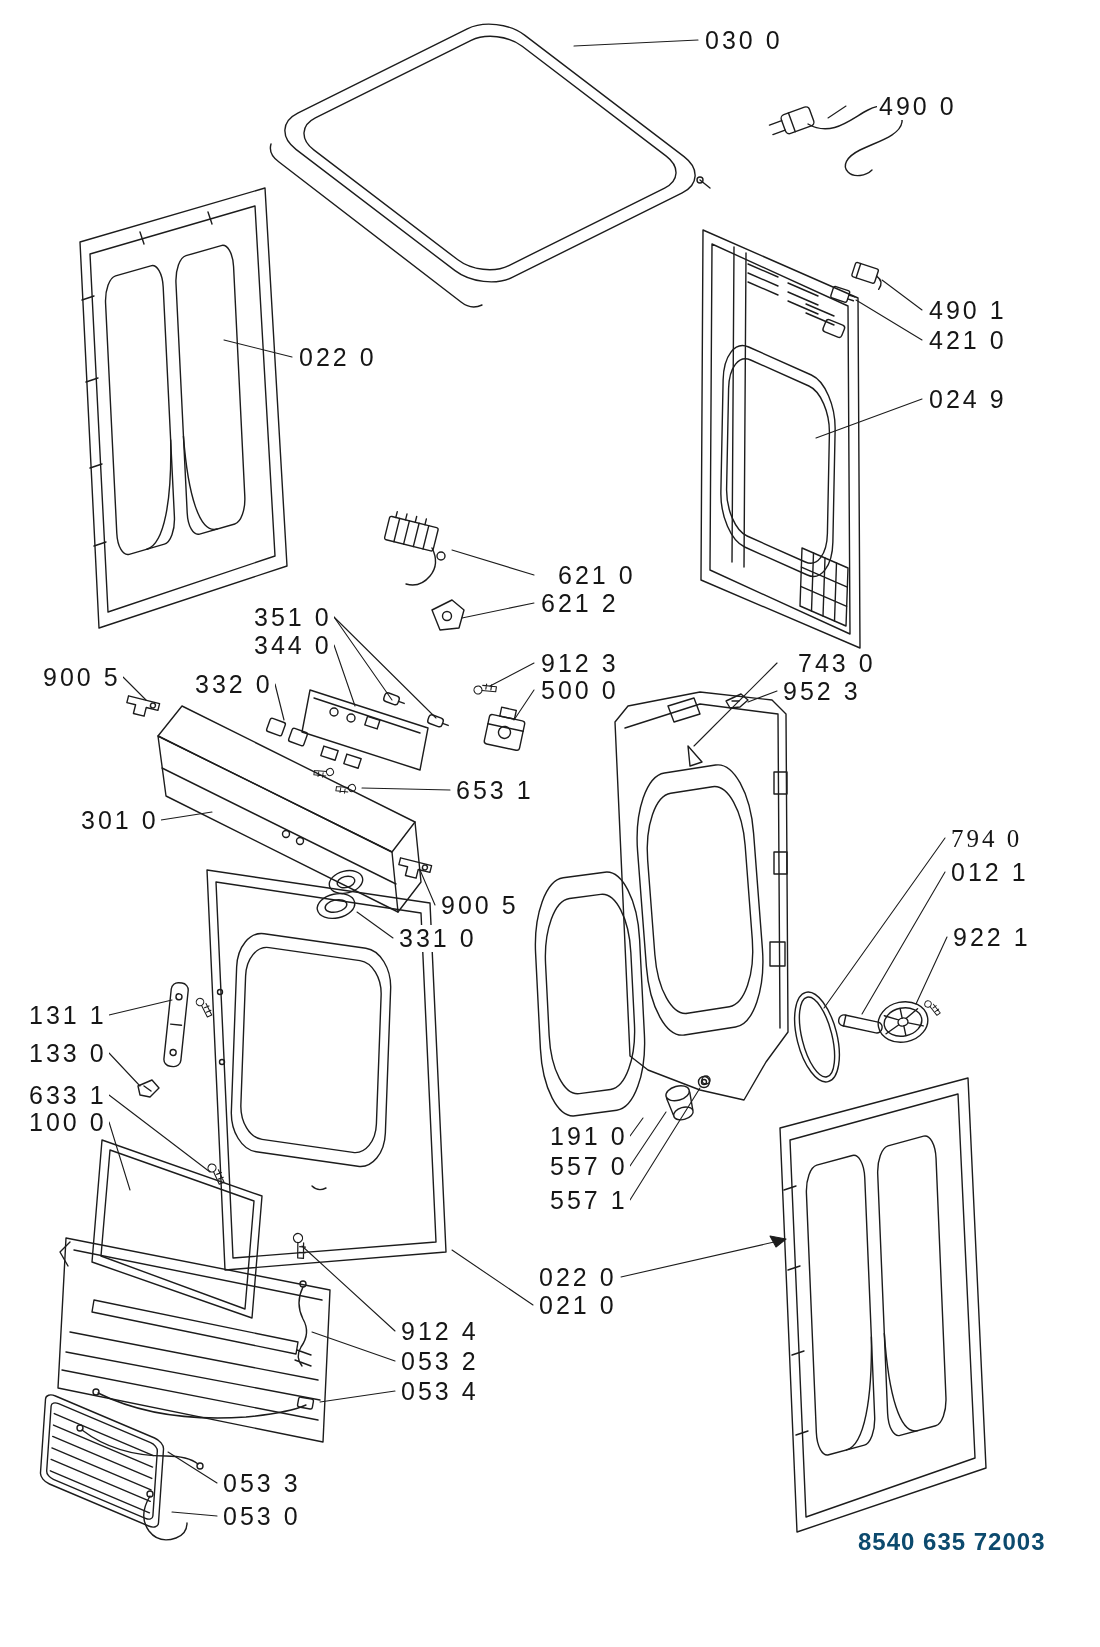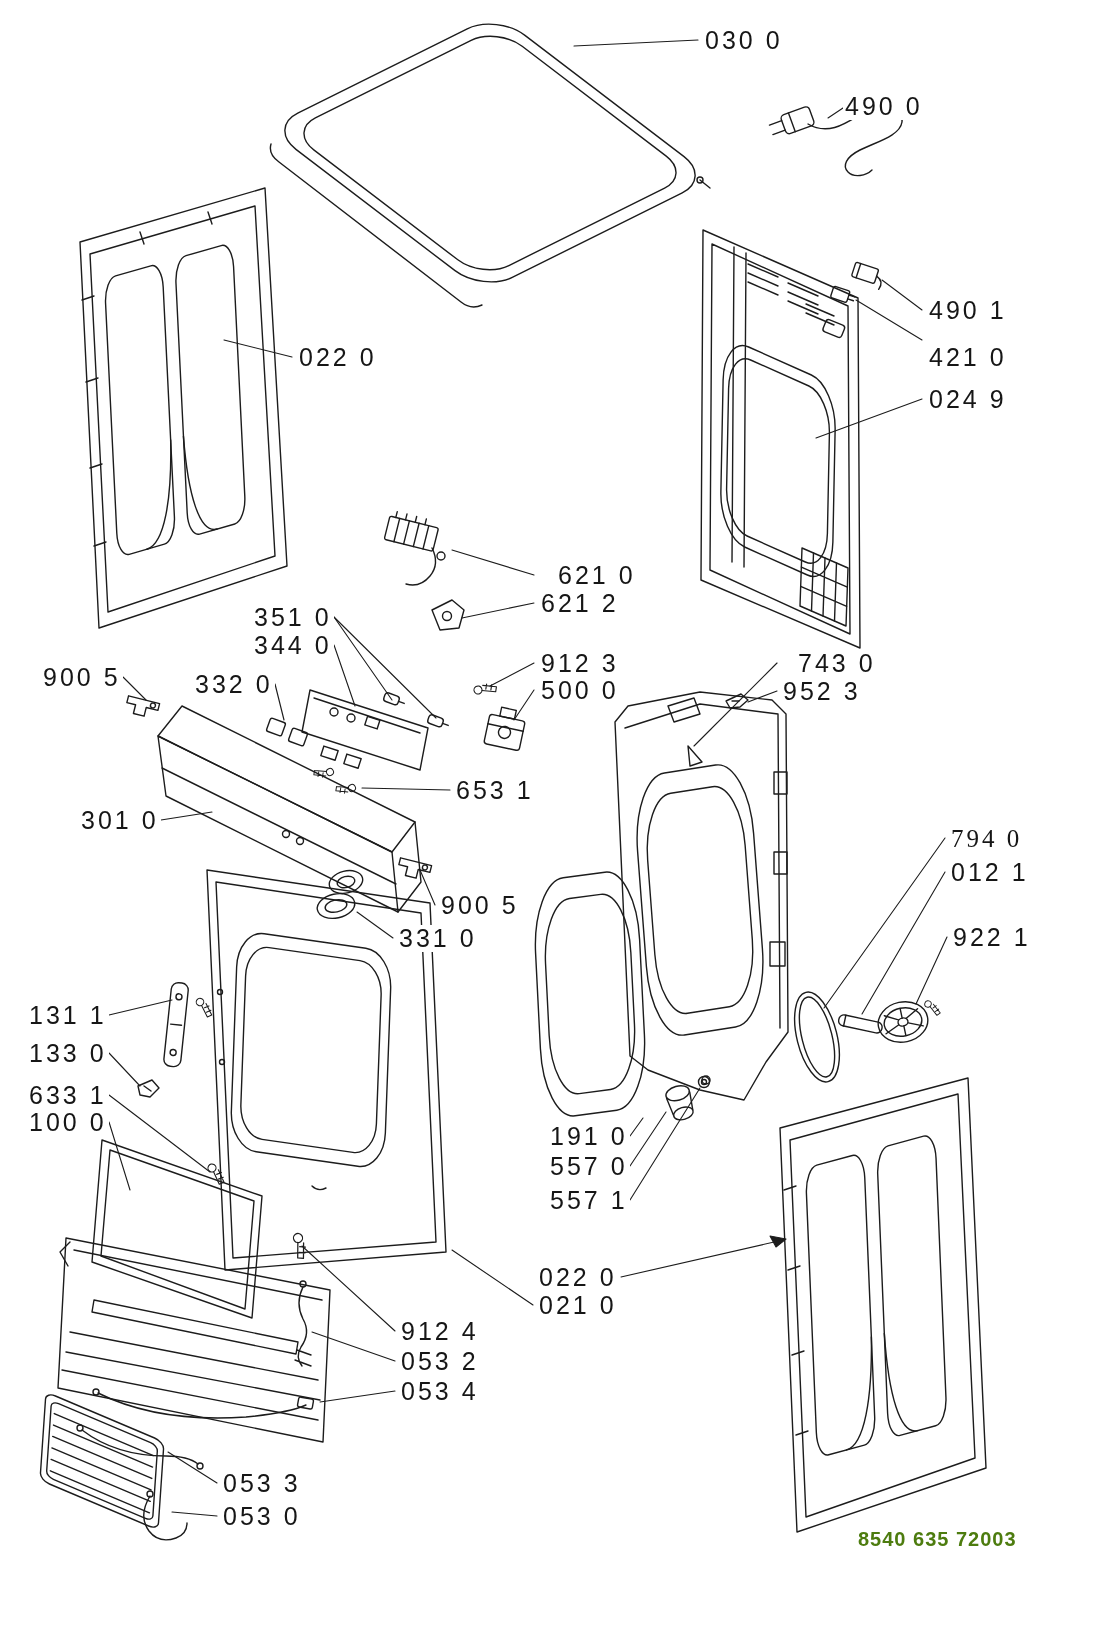--- a/index.html
+++ b/index.html
@@ -13,24 +13,24 @@
     line-height:27px;
     letter-spacing:3px;
     white-space:pre;
     color:#161616;
     background:#ffffff;
     padding:0 2px;
   }
   .footer-code{
     position:absolute;
     left:858px;top:1528px;
-    font-size:20px;
+    font-size:24px;
     font-weight:700;
     letter-spacing:1px;
-    color:#4d7c0f;
+    color:#0c4a6e;
   }
 </style>
 </head>
 <body>
 
 <div class="stage">
 
 <svg width="1100" height="1647" viewBox="0 0 1100 1647" fill="none" stroke="#1c1c1c" stroke-width="1.4" stroke-linecap="round" stroke-linejoin="round">
 
   <defs>
@@ -334,24 +334,24 @@
     <line x1="395" y1="1331" x2="302" y2="1246"></line>
     <line x1="395" y1="1361" x2="312" y2="1332"></line>
     <line x1="395" y1="1391" x2="320" y2="1402"></line>
     <line x1="217" y1="1483" x2="168" y2="1452"></line>
     <line x1="217" y1="1516" x2="172" y2="1512"></line>
   </g>
 </svg>
 
   <div>
       <span class="part-label" style="left: 703px; top: 27px;">030 0</span>
-      <span class="part-label" style="left: 843px; top: 93px;">490 0</span>
+      <span class="part-label" style="left: 877px; top: 93px;">490 0</span>
       <span class="part-label" style="left: 297px; top: 344px;">022 0</span>
       <span class="part-label" style="left: 927px; top: 297px;">490 1</span>
-      <span class="part-label" style="left: 927px; top: 344px;">421 0</span>
+      <span class="part-label" style="left: 927px; top: 327px;">421 0</span>
       <span class="part-label" style="left: 927px; top: 386px;">024 9</span>
       <span class="part-label" style="left: 556px; top: 562px;">621 0</span>
       <span class="part-label" style="left: 539px; top: 590px;">621 2</span>
       <span class="part-label" style="left: 252px; top: 604px;">351 0</span>
       <span class="part-label" style="left: 252px; top: 632px;">344 0</span>
       <span class="part-label" style="left: 539px; top: 650px;">912 3</span>
       <span class="part-label" style="left: 539px; top: 677px;">500 0</span>
       <span class="part-label" style="left: 41px; top: 664px;">900 5</span>
       <span class="part-label" style="left: 193px; top: 671px;">332 0</span>
       <span class="part-label" style="left: 454px; top: 777px;">653 1</span>

